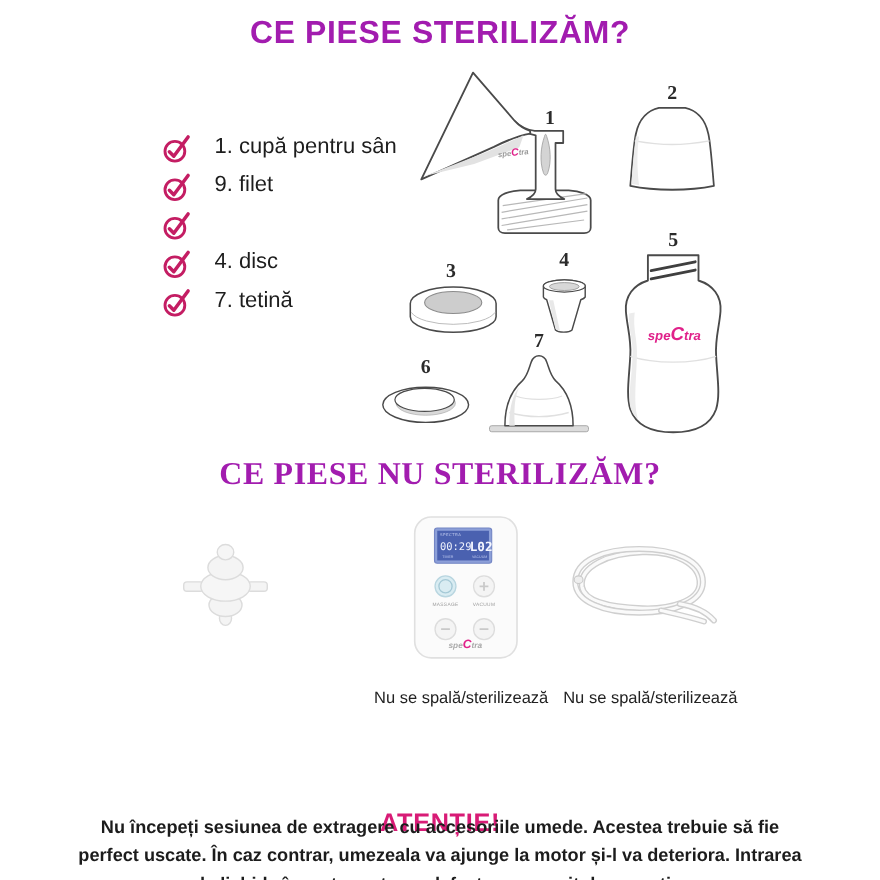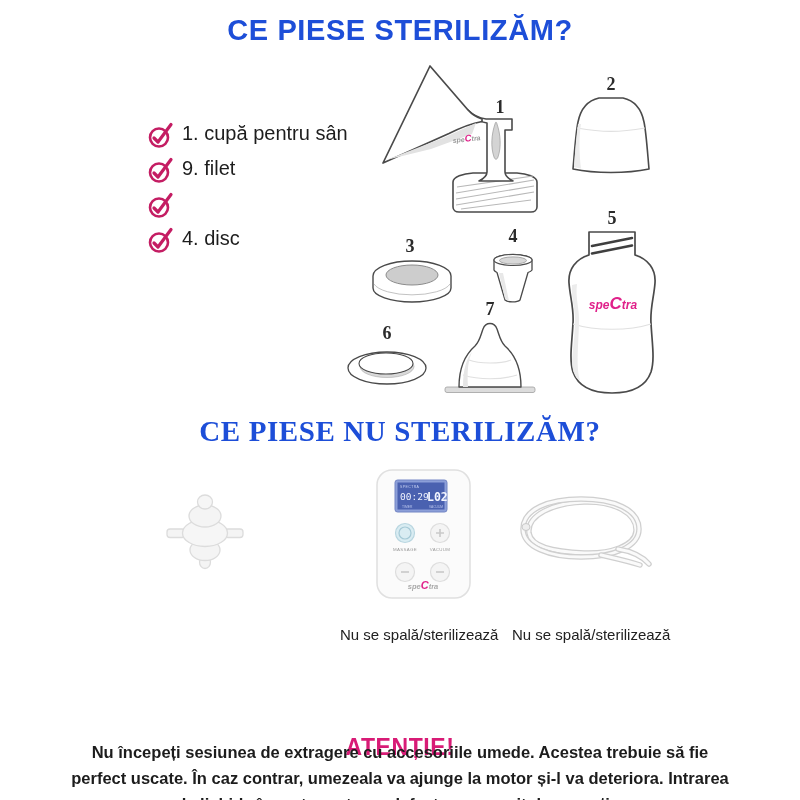--- a/index.html
+++ b/index.html
@@ -1,23 +1,23 @@
 <!DOCTYPE html>
 <html><head>
 <meta charset="utf-8">
 <style>
   html,body{margin:0;padding:0;background:#fff;}
   .page{position:relative;width:800px;height:800px;background:#ffffff;overflow:hidden;
         font-family:"Liberation Sans",sans-serif;color:#1d1d1d;}
   .title{position:absolute;left:0;width:100%;text-align:center;margin:0;
-         color:#1d4ed8;font-weight:bold;font-size:29px;letter-spacing:0.6px;}
+         color:#a21caf;font-weight:bold;font-size:29px;letter-spacing:0.6px;}
   .t1{top:14px;}
   .t2{top:415px;font-family:Liberation Serif, serif;}
   .checklist{position:absolute;left:148px;top:116px;margin:0;padding:0;list-style:none;}
-  .check-row{display:flex;align-items:center;height:35px;gap:7px;}
+  .check-row{display:flex;align-items:center;height:35px;gap:20px;}
   .check-icon{width:27px;height:30px;flex:0 0 27px;}
   .check-label{font-size:20px;color:#1d1d1d;white-space:nowrap;}
   .fig{position:absolute;}
   .fig-num{font-family:"Liberation Serif",serif;font-weight:bold;font-size:18px;fill:#2b2b2b;text-anchor:middle;}
   .line-art{fill:#ffffff;stroke:#4a4a4a;stroke-width:1.6;stroke-linejoin:round;}
   .seam{fill:none;stroke:#e0e0e0;stroke-width:1.2;}
   .hatch{stroke:#b8b8b8;stroke-width:1.1;}
   .shade{fill:#e6e6e6;stroke:none;}
   .soft{fill:#f4f4f4;stroke:#dcdcdc;stroke-width:1.3;}
   .tube-out{fill:none;stroke:#cfcfcf;stroke-width:5.5;stroke-linecap:round;}
@@ -59,20 +59,27 @@
         <circle cx="10.5" cy="18.5" r="9" fill="none" stroke="#c41d63" stroke-width="2.6"></circle>
         <path d="M5.5,19 L9.5,23 L22.5,5.5" fill="none" stroke="#c41d63" stroke-width="3.2" stroke-linecap="round" stroke-linejoin="round"></path>
       </svg>
     </li>
     <li class="check-row">
       <svg class="check-icon" viewBox="0 0 26 30">
         <circle cx="10.5" cy="18.5" r="9" fill="none" stroke="#c41d63" stroke-width="2.6"></circle>
         <path d="M5.5,19 L9.5,23 L22.5,5.5" fill="none" stroke="#c41d63" stroke-width="3.2" stroke-linecap="round" stroke-linejoin="round"></path>
       </svg>
       <span class="check-label">4. disc</span>
+    </li>
+    <li class="check-row">
+      <svg class="check-icon" viewBox="0 0 26 30">
+        <circle cx="10.5" cy="18.5" r="9" fill="none" stroke="#c41d63" stroke-width="2.6"></circle>
+        <path d="M5.5,19 L9.5,23 L22.5,5.5" fill="none" stroke="#c41d63" stroke-width="3.2" stroke-linecap="round" stroke-linejoin="round"></path>
+      </svg>
+      <span class="check-label">7. tetină</span>
     </li>
   </ul>
 
   <svg class="fig" style="left:373px;top:58px;" width="192" height="158" viewBox="0 0 192 158">
     <path class="line-art" d="M80,124 C80,119 90,115.5 100,115 L144,115 C154,115.5 164,119 164,124 L164,149 C164,152 161.5,154 158,154 L86,154 C82.5,154 80,152 80,149 Z"></path>
     <line class="hatch" x1="83" y1="147" x2="161" y2="134"></line>
     <line class="hatch" x1="83" y1="141" x2="161" y2="128"></line>
     <line class="hatch" x1="83" y1="135" x2="161" y2="122"></line>
     <line class="hatch" x1="84" y1="129" x2="160" y2="118"></line>
     <line class="hatch" x1="88" y1="151" x2="158" y2="142"></line>

